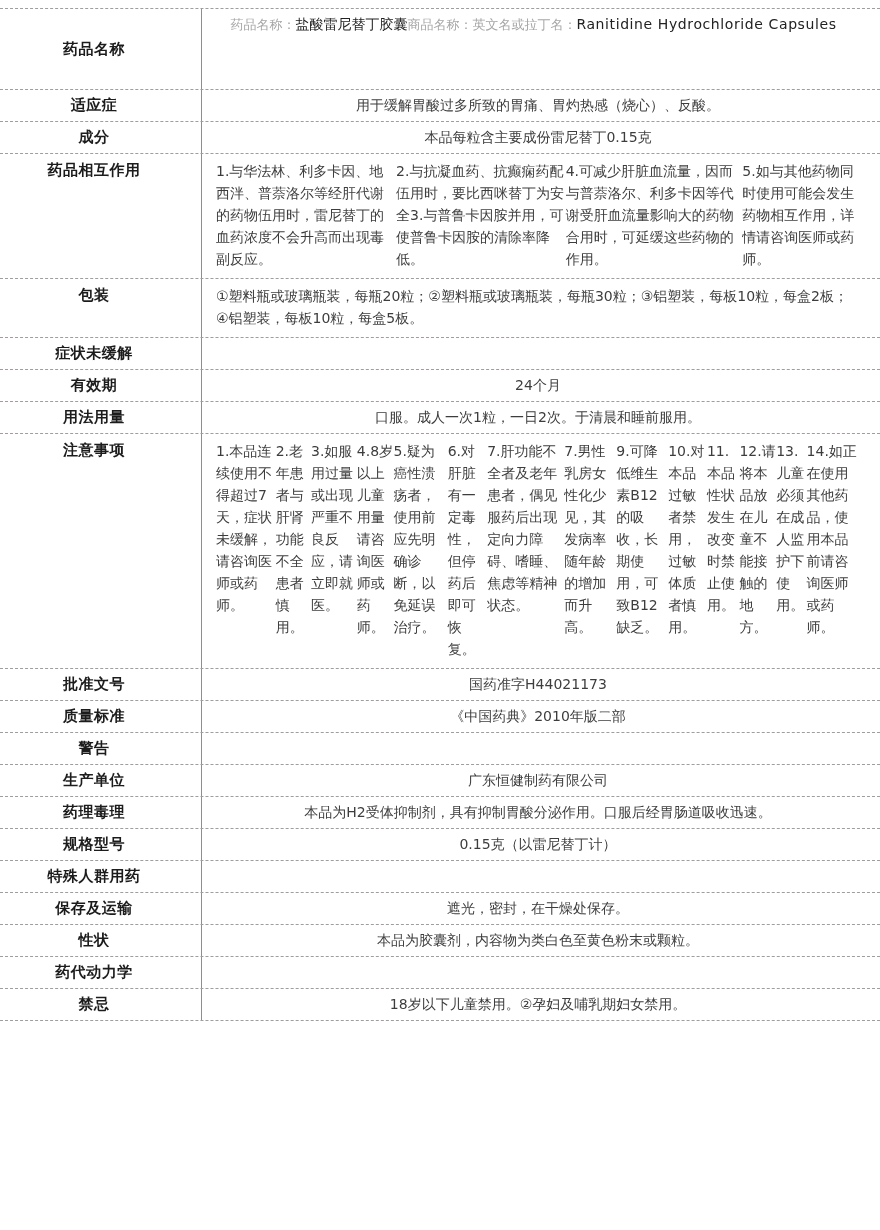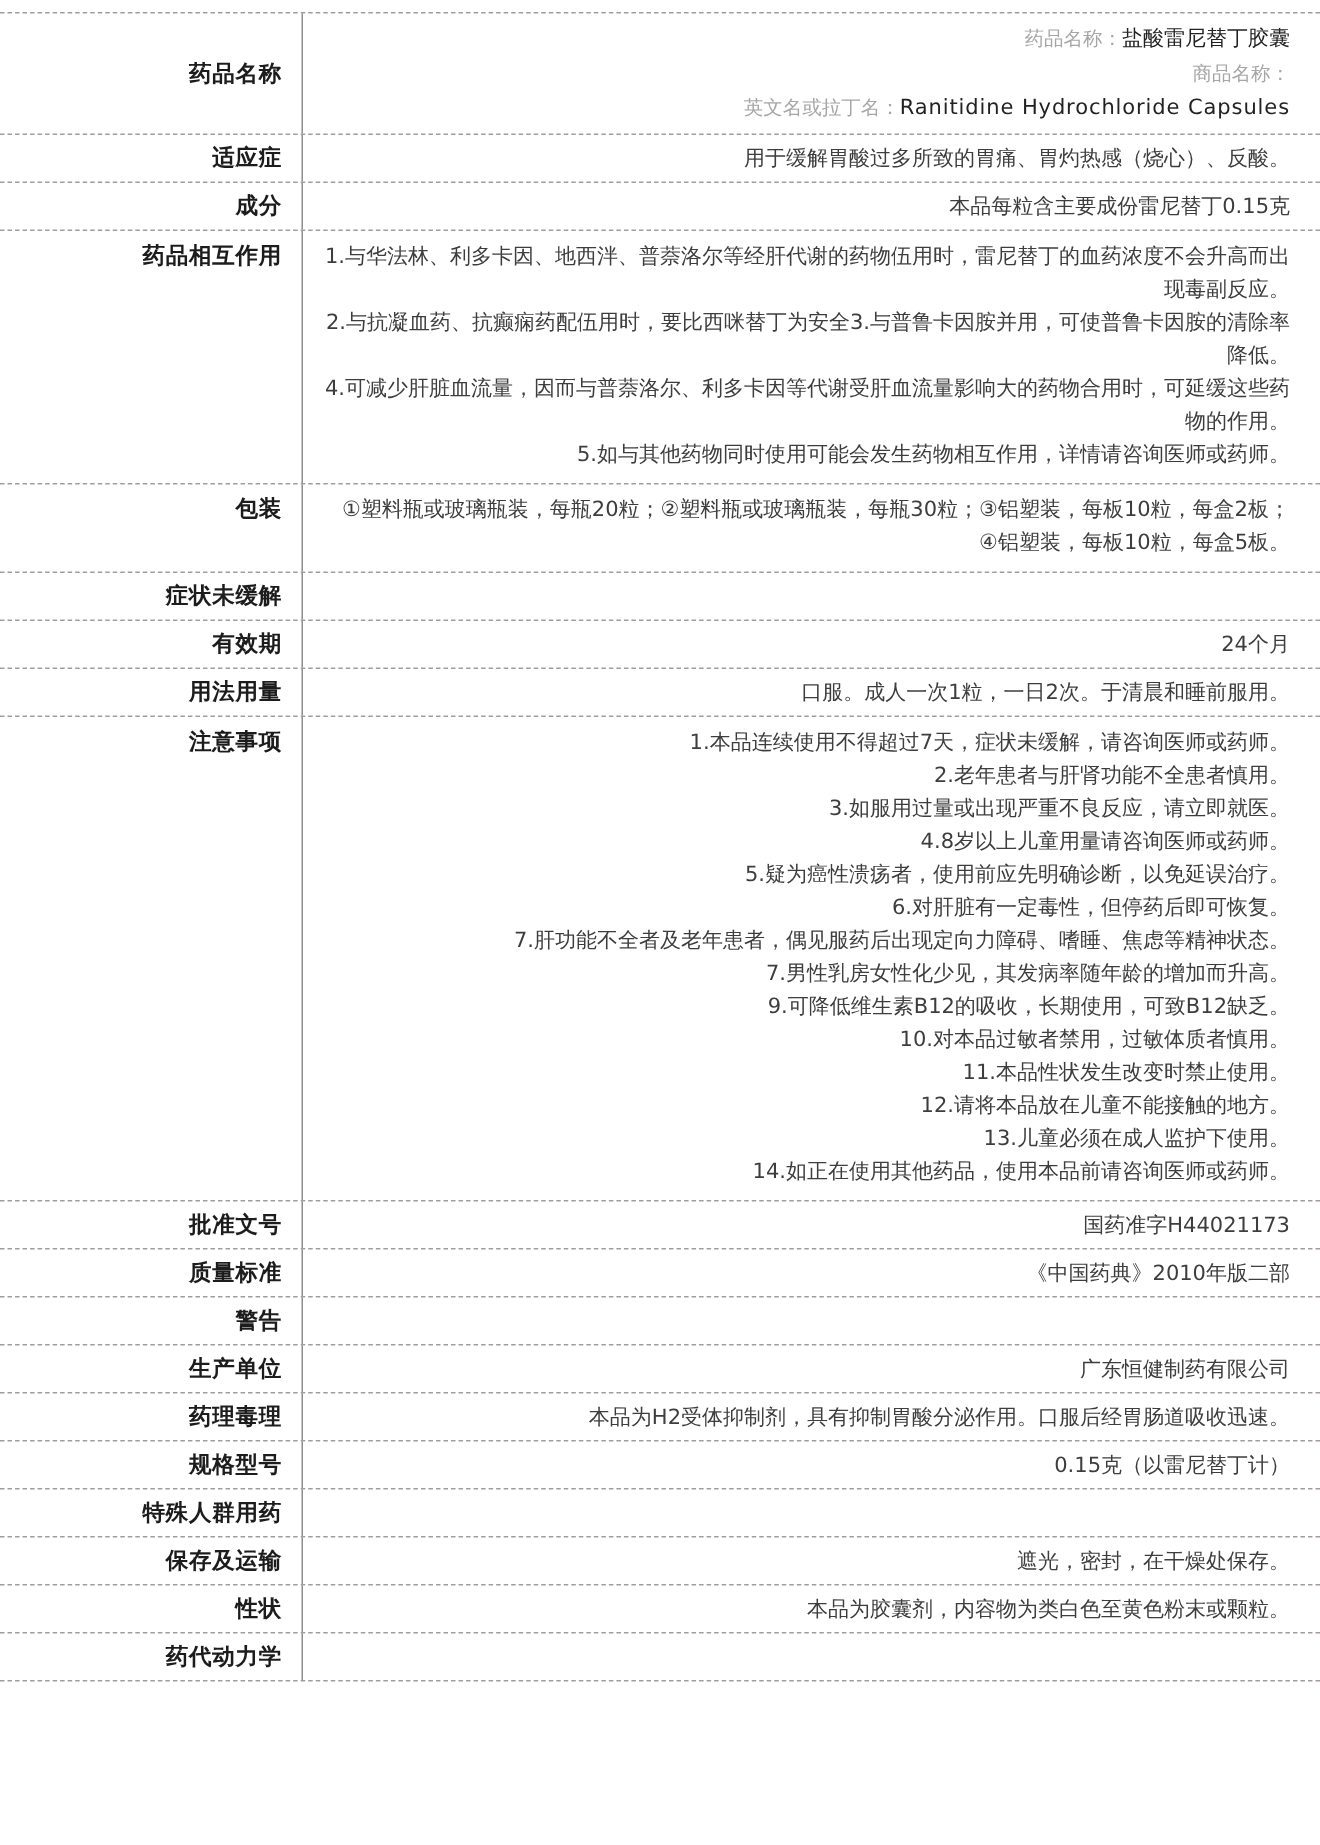--- a/index.html
+++ b/index.html
@@ -13,30 +13,30 @@
     border-top:1px dashed #a39c9c;
   }
   .row{
     display:flex;
     border-bottom:1px dashed #a39c9c;
     min-height:31px;
   }
   .cell-label{
     flex:0 0 202px;width:202px;box-sizing:border-box;
     border-right:1px solid #8e8e8e;
-    display:flex;align-items:center;justify-content:flex-end;
+    display:flex;align-items:center;justify-content:center;
     padding-right:13px;
     font-weight:700;font-size:15px;color:#1c1c1c;
     letter-spacing:0.5px;
   }
   .cell-value{
     flex:1;box-sizing:border-box;
     padding:4px 20px 4px 14px;
-    display:flex;flex-direction:column;justify-content:center;
-    font-size:14px;line-height:22px;color:#3d3d3d;text-align:right;
+    display:flex;flex-direction:row;justify-content:center;
+    font-size:14px;line-height:22px;color:#3d3d3d;
   }
   .row.top .cell-label{align-items:flex-start;padding-top:7px;}
   .row.top .cell-value{justify-content:flex-start;padding-top:6px;padding-bottom:8px;}
   .row.r-name{height:80px;}
   .row.r-name .cell-value{padding-left:5px;}
   .field-line{line-height:22px;white-space:nowrap;}
   .fkey{color:#a6a6a6;font-size:13px;}
   .fval{color:#222222;font-size:14px;}
   .fval.en{letter-spacing:0.6px;}
   .vline{line-height:22px;}
@@ -234,14 +234,22 @@
 
   <div class="row">
     <div class="cell-label">
       <span>药代动力学</span>
     </div>
     <div class="cell-value">
       <div class="vline"></div>
     </div>
   </div>
 
+  <div class="row">
+    <div class="cell-label">
+      <span>禁忌</span>
+    </div>
+    <div class="cell-value">
+      <div class="vline">18岁以下儿童禁用。②孕妇及哺乳期妇女禁用。</div>
+    </div>
+  </div>
 
 </div>
 
 </body></html>

